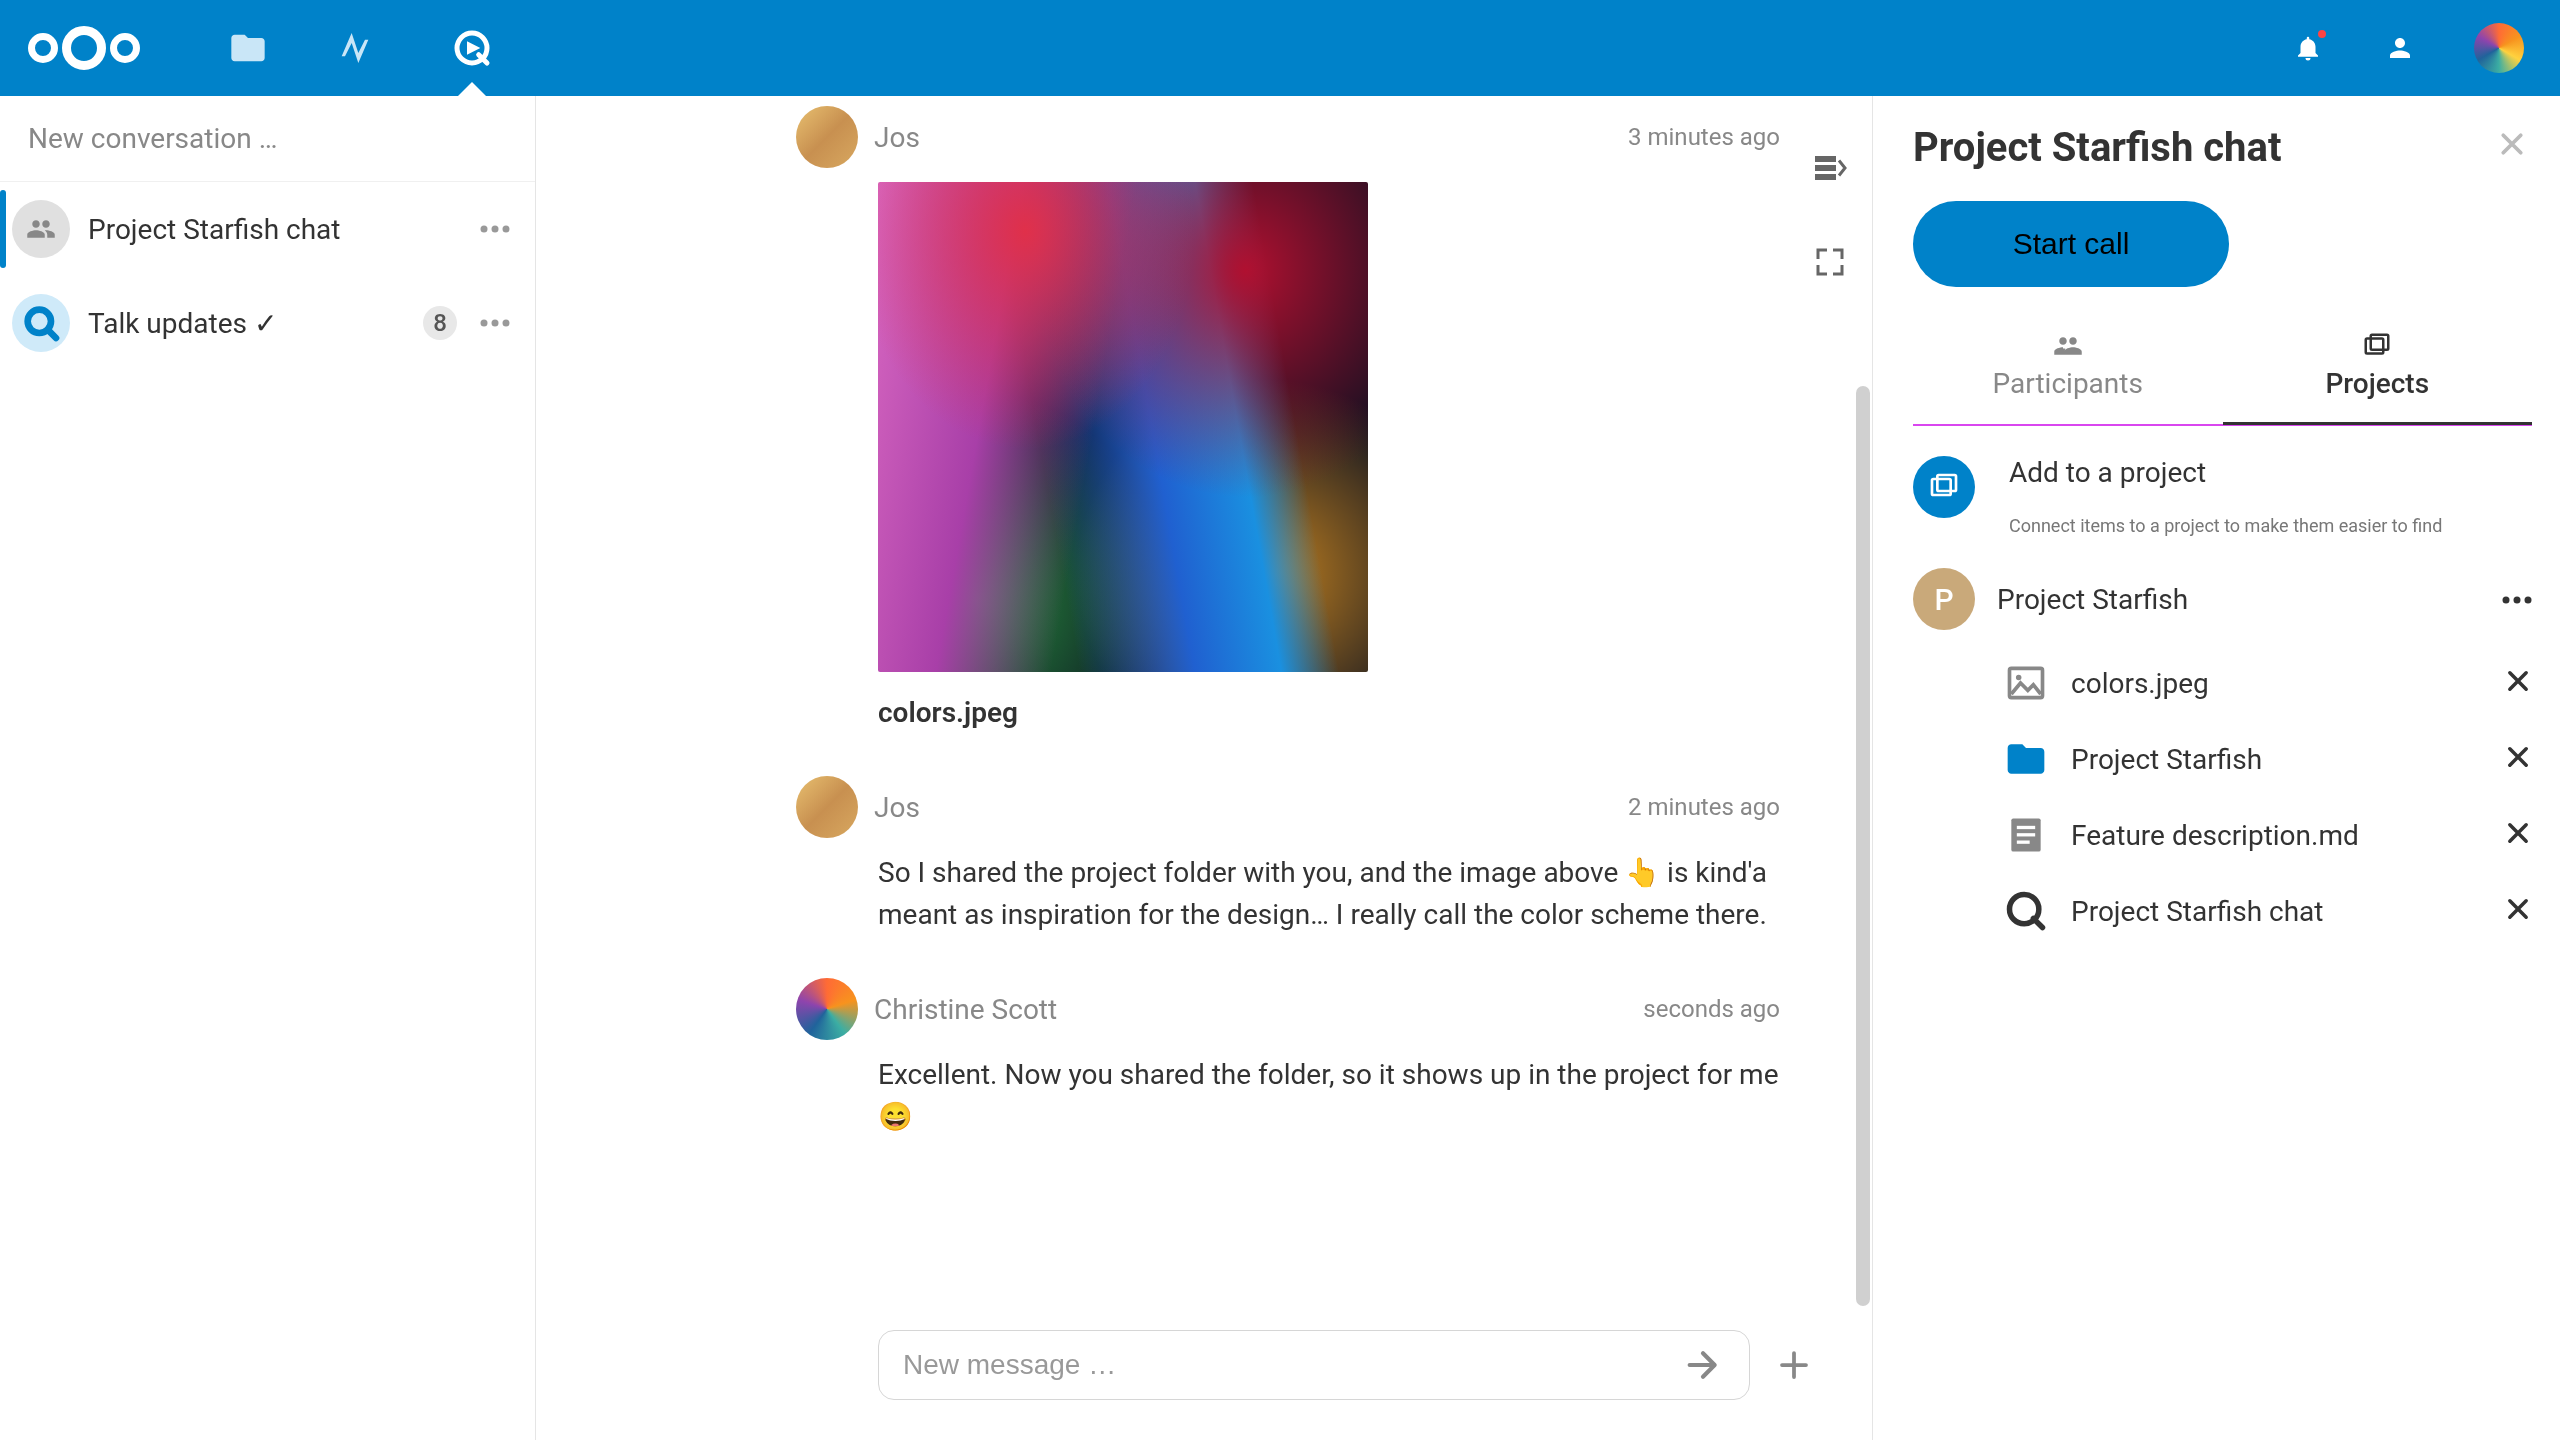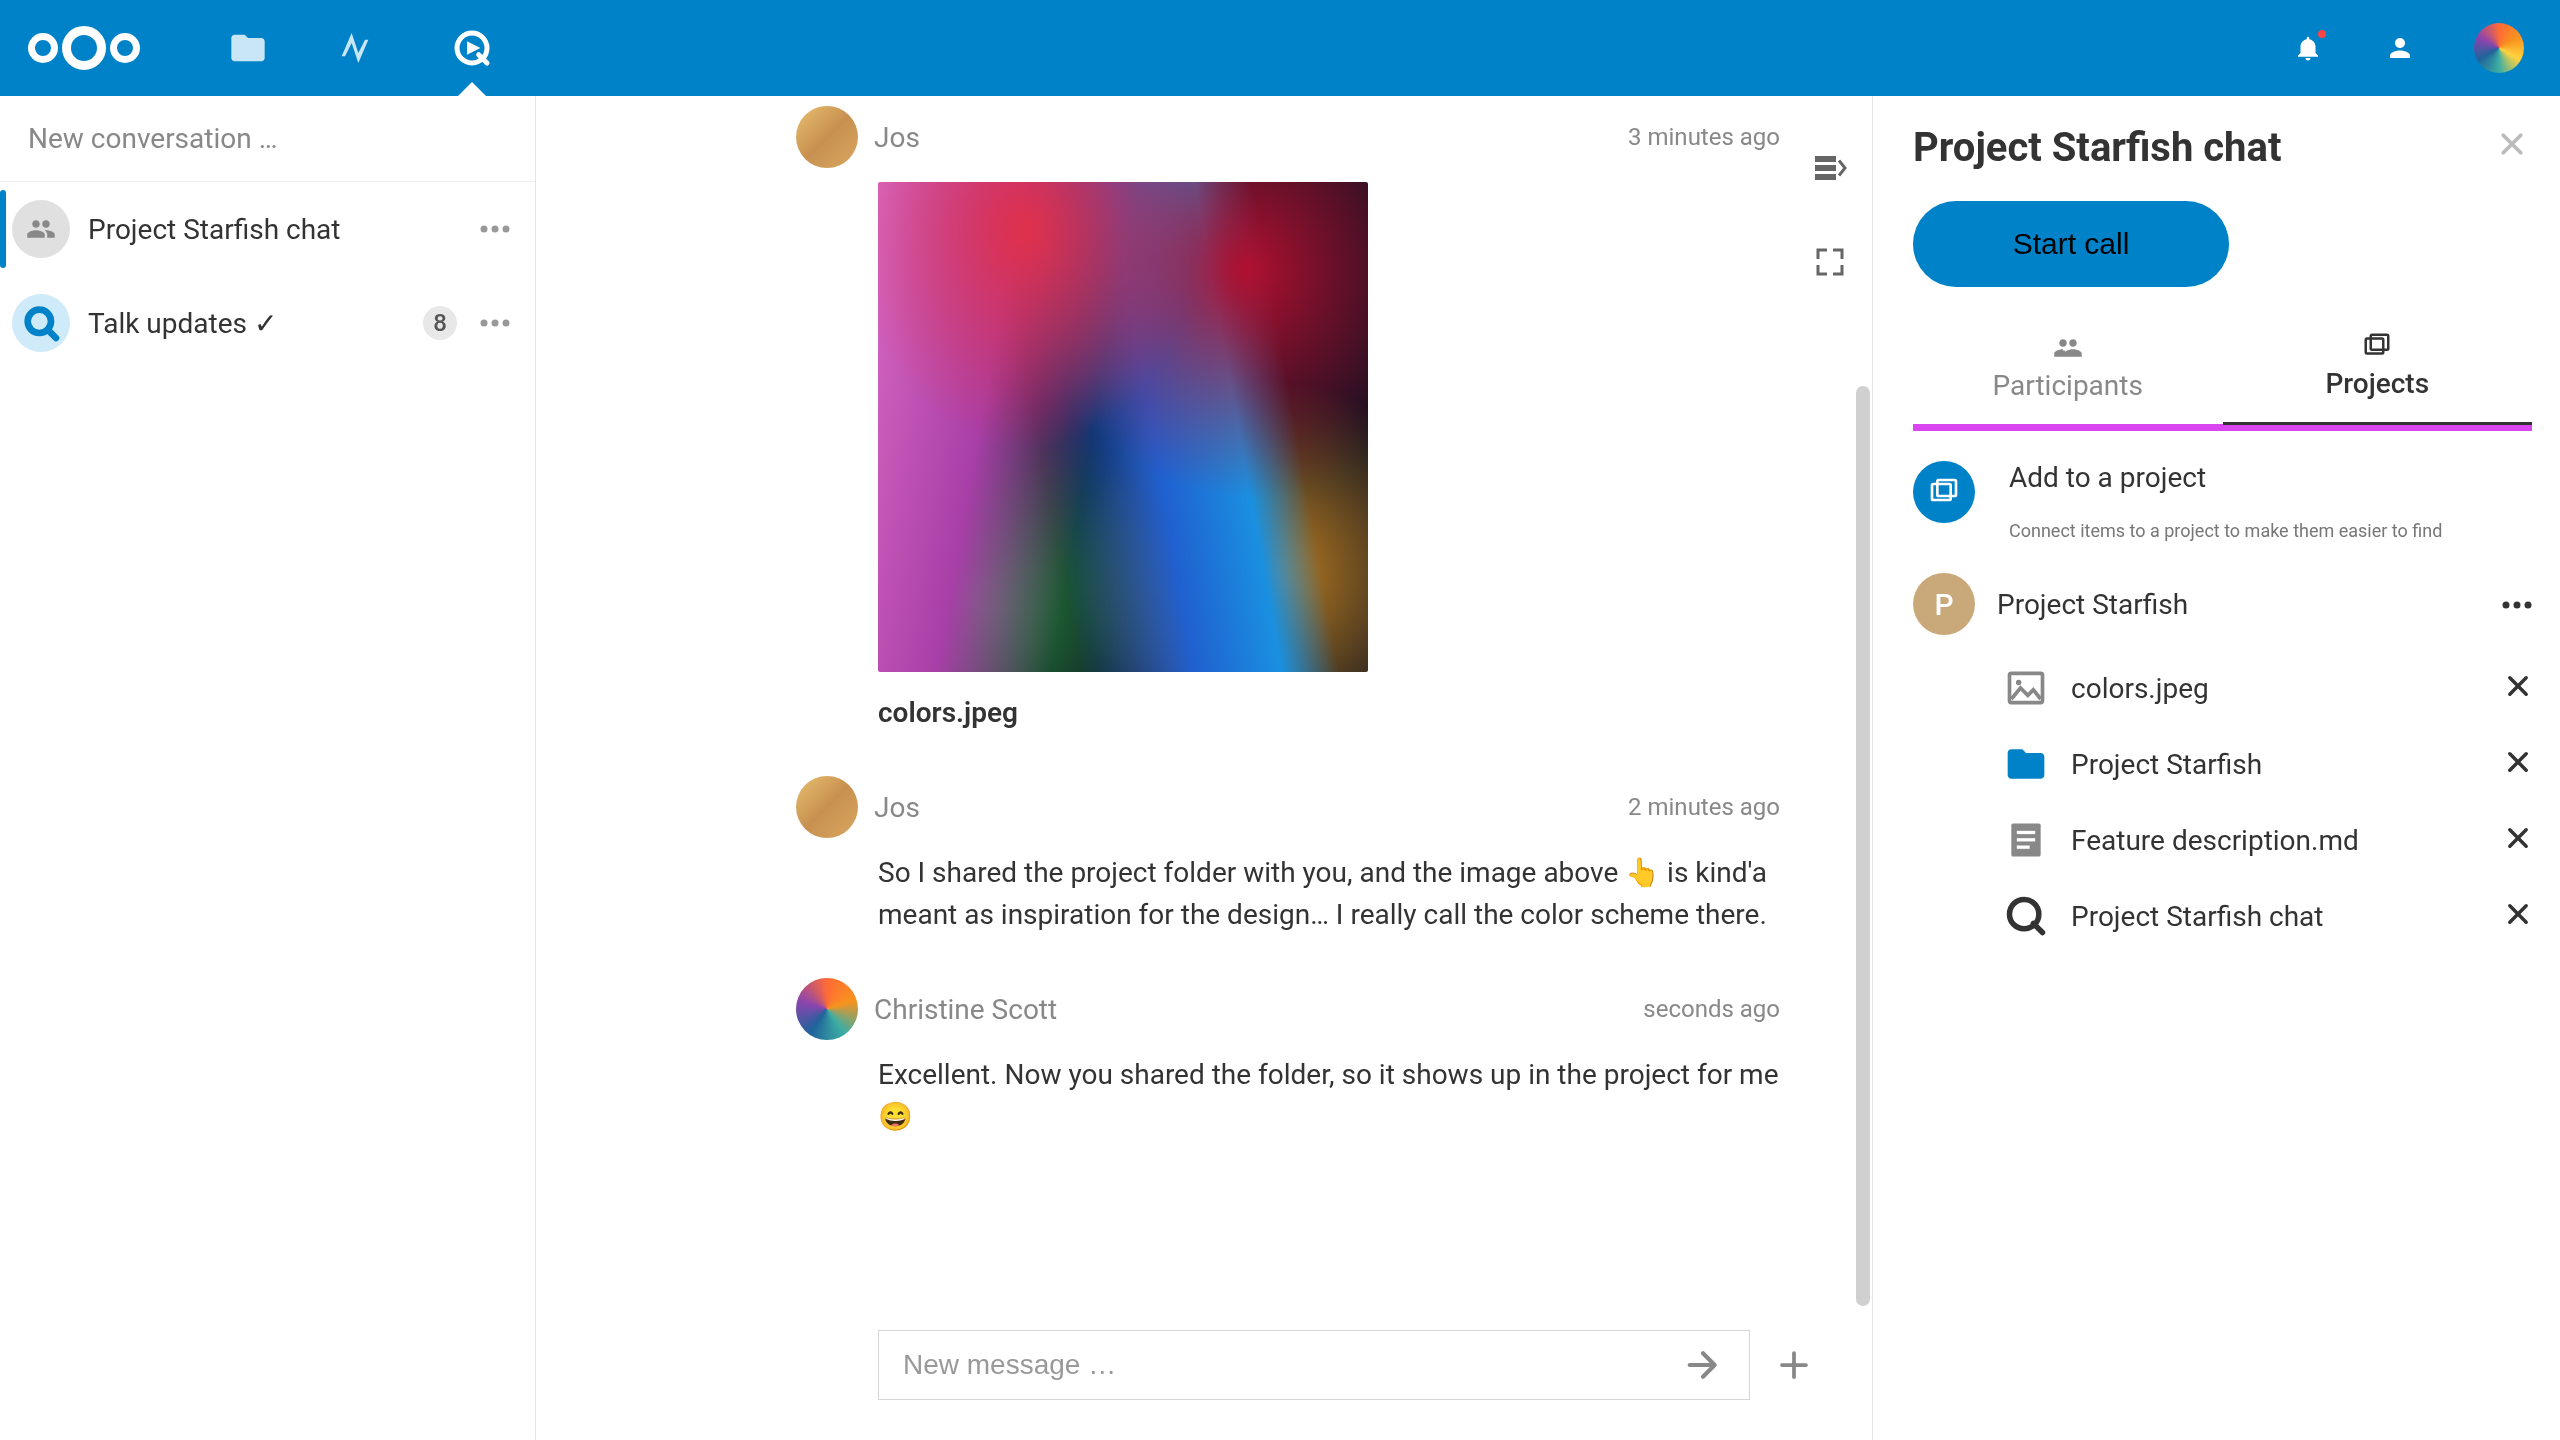--- a/index.html
+++ b/index.html
@@ -150,21 +150,21 @@
     border-radius:2px;
   }
   .attachment-name { font-weight:600; font-size:28px; }
 
   .truncated-prev { color:#333; font-size:28px; margin:0 0 48px 0; padding-left:0; }
 
   .compose-row { display:flex; align-items:center; gap:22px; padding: 0 20px 40px 306px; }
   .compose {
     flex:1;
     border:1px solid #d6d6d6;
-    border-radius:0;
+    border-radius:16px;
     height:70px;
     display:flex; align-items:center;
     padding: 0 24px;
   }
   .compose input {
     flex:1; border:none; outline:none;
     font-size:28px; color:#333;
   }
   .compose input::placeholder { color:#999; }
   .compose .send { width:44px; height:44px; display:flex;align-items:center;justify-content:center; cursor:pointer;}
@@ -189,21 +189,21 @@
   .right .close { width:40px; height:40px; cursor:pointer; display:flex;align-items:center;justify-content:center; }
   .right .close svg { width:30px;height:30px; fill:#bbb; }
   .start-call {
     margin-top:30px;
     width:316px; height:86px;
     background:#0082c9; color:#000000;
     border:none; border-radius:43px;
     font-size:30px; font-weight:500;
     cursor:pointer;
   }
-  .tabs { display:flex; margin-top:44px; border-bottom:7px solid #d946ef;align-items:flex-end; }
+  .tabs { display:flex; margin-top:44px; border-bottom:2px solid #d946ef; }
   .tab { flex:1; text-align:center; padding-bottom:22px; cursor:pointer; position:relative; }
   .tab .tab-icon { display:flex; justify-content:center; margin-bottom:6px; }
   .tab .tab-icon svg { width:36px; height:30px; fill:#888; }
   .tab.active .tab-icon svg { fill:#333; }
   .tab .tab-label { font-size:28px; color:#888; }
   .tab.active .tab-label { color:#333; font-weight:500; }
   .tab.active { border-bottom:3px solid #333; margin-bottom:-1px; }
 
   .add-project { display:flex; gap:34px; margin-top:30px; align-items:flex-start; cursor:pointer; }
   .add-project .circle {

